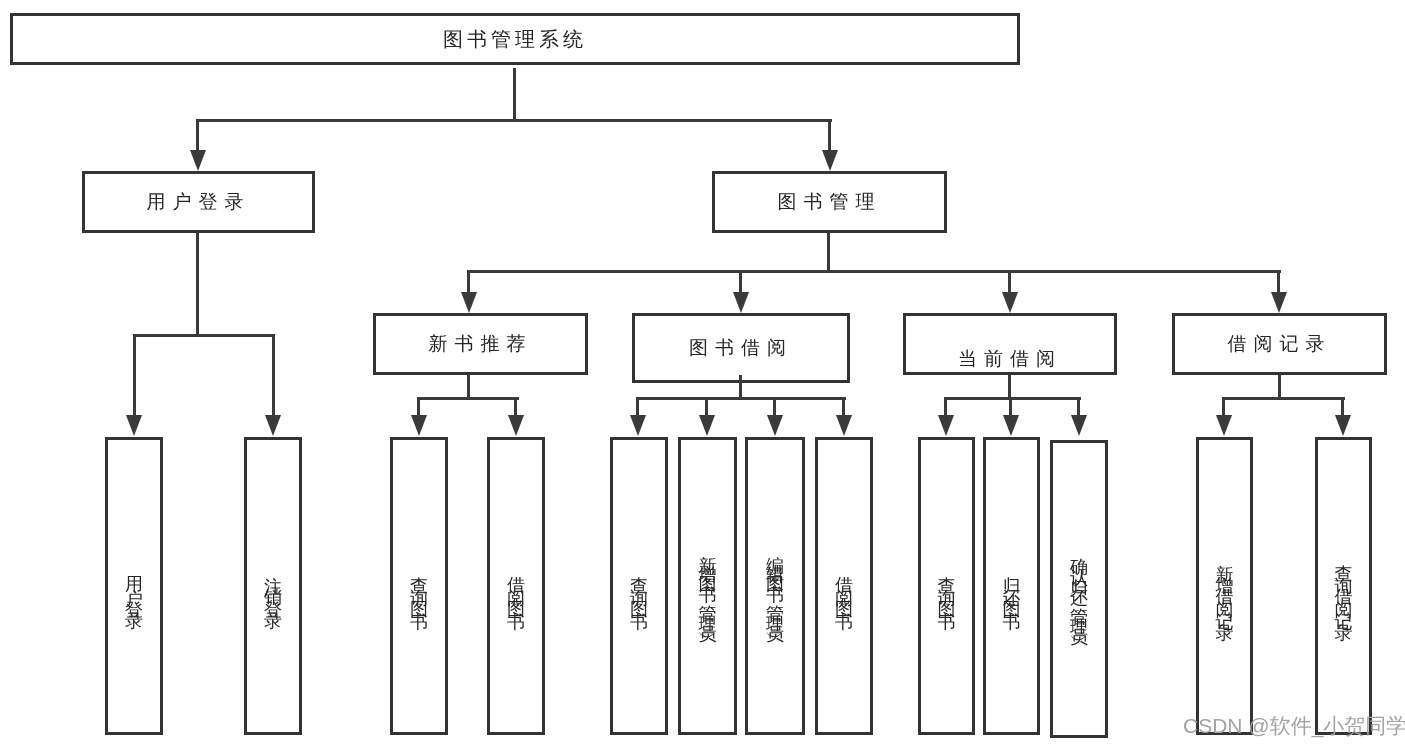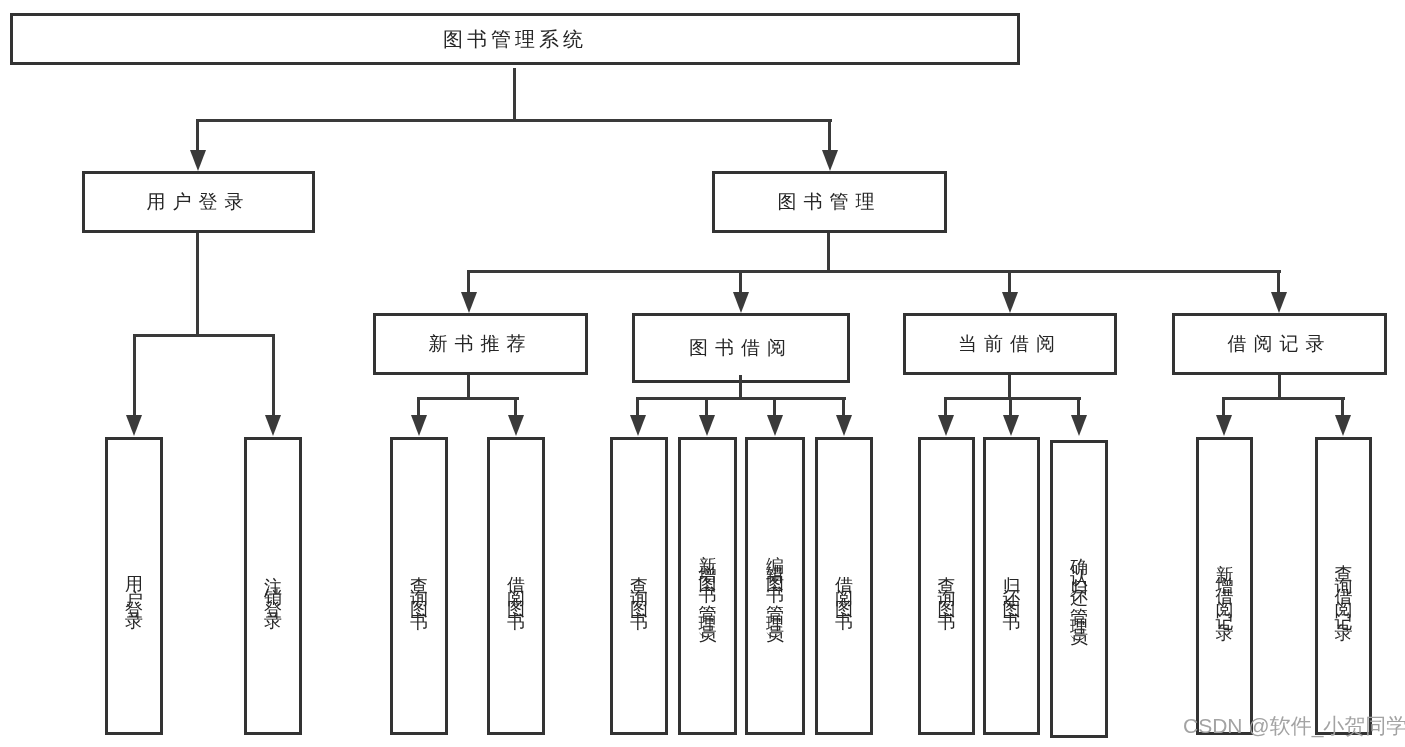--- a/index.html
+++ b/index.html
@@ -75,21 +75,21 @@
   <div class="arrow" style="left:1002px;top:292px;"></div>
   <div class="vline" style="left:1277px;top:270px;height:24px;"></div>
   <div class="arrow" style="left:1271px;top:292px;"></div>
 
   <div class="node" style="left:362px;top:313px;width:215px;height:62px;margin-left:11px;">
     <span>新书推荐</span>
   </div>
   <div class="node" style="left:632px;top:313px;width:218px;height:70px;">
     <span>图书借阅</span>
   </div>
-  <div class="node" style="left:903px;top:313px;width:214px;height:62px;">
+  <div class="node" style="left:903px;top:313px;width:214px;height:62px;align-items:flex-end;">
     <span>当前借阅</span>
   </div>
   <div class="node" style="left:1172px;top:313px;width:215px;height:62px;">
     <span>借阅记录</span>
   </div>
 
   <div class="vline" style="left:467px;top:375px;height:25px;"></div>
   <div class="hline" style="left:417px;top:397px;width:102px;"></div>
   <div class="vline" style="left:417px;top:397px;height:20px;"></div>
   <div class="arrow" style="left:411px;top:415px;"></div>

